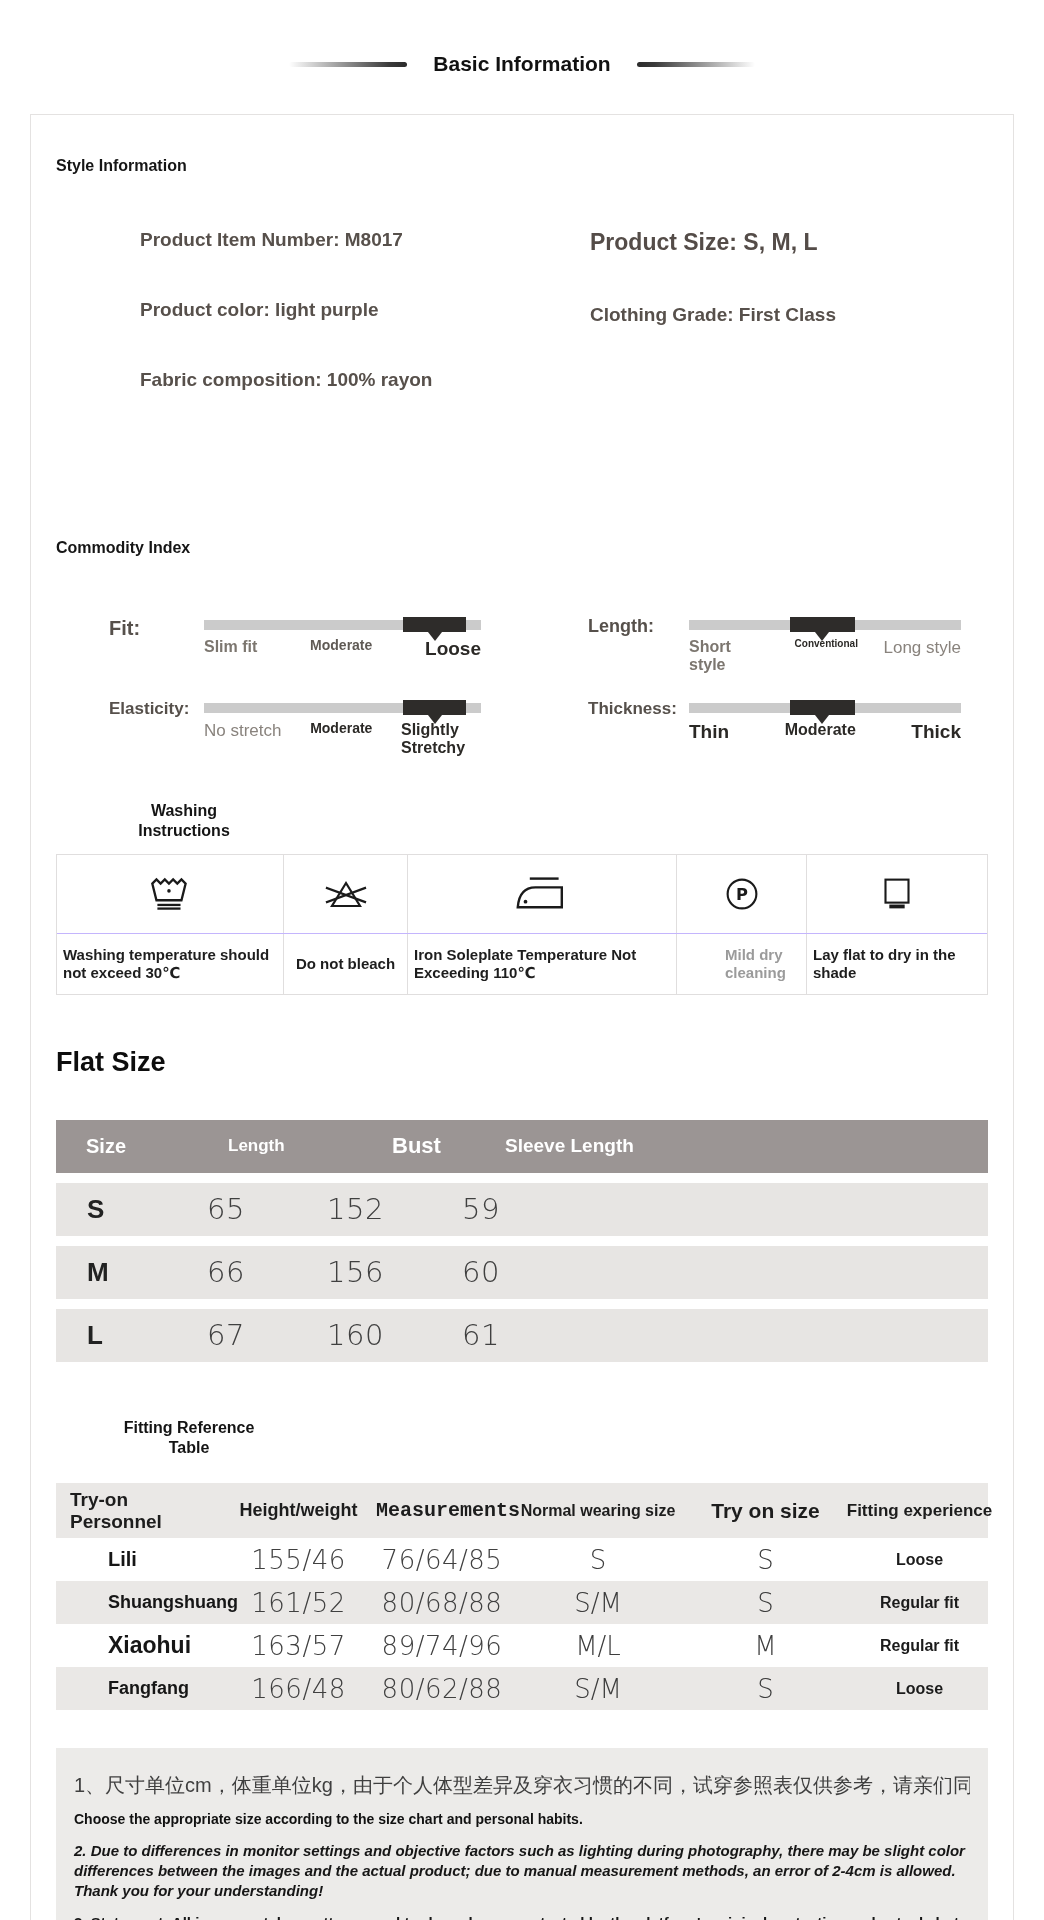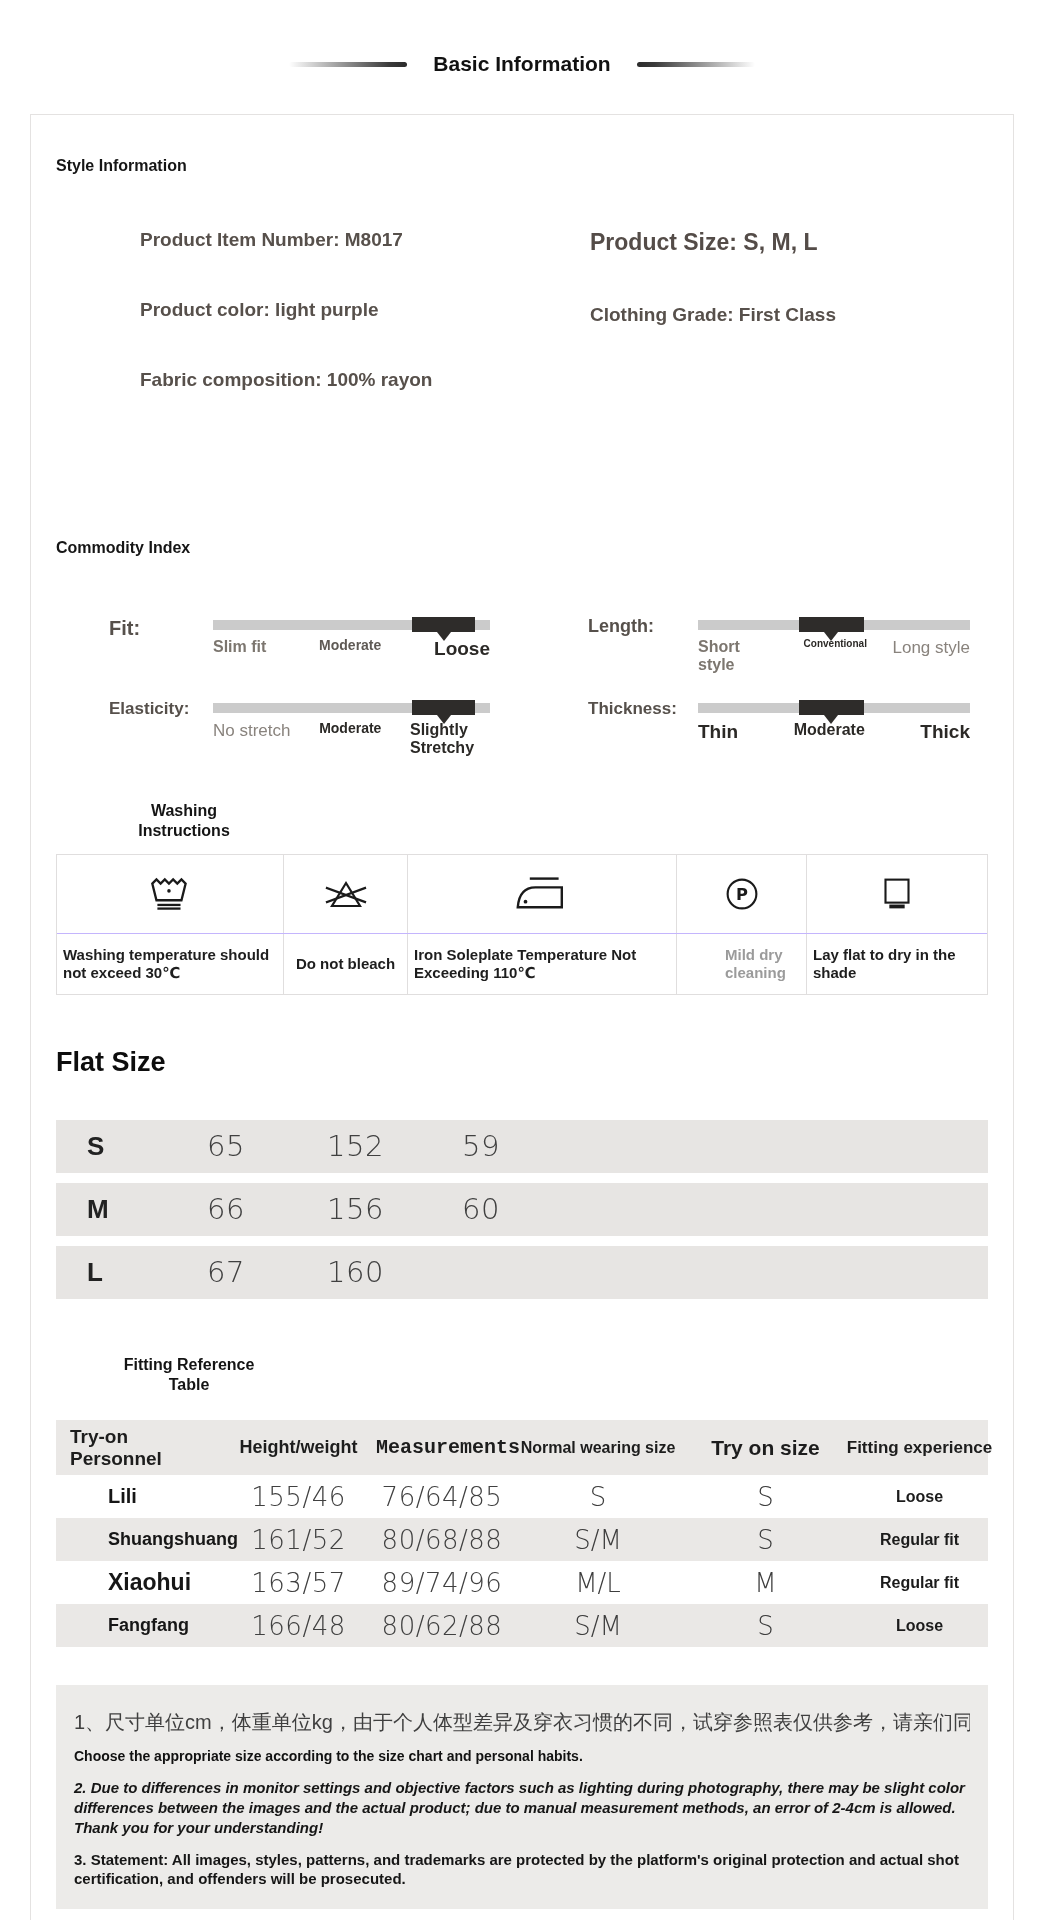--- a/index.html
+++ b/index.html
@@ -24,21 +24,21 @@
   .pitem.big{font-size:23px;color:#544c48;}
 
   
   .ci-title{margin-top:100px;}
   .ci-grid{display:grid;grid-template-columns:479px auto;row-gap:26px;padding-left:53px;margin-top:60px;}
   .ci-cell{display:flex;align-items:flex-start;}
   .ci-label{font-weight:700;color:#56504b;line-height:1.1;flex:none;}
   .ci-cell.l .ci-label{width:95px;}
   .ci-cell.r .ci-label{width:101px;}
   .lbl-20{font-size:20px;} .lbl-18{font-size:18px;} .lbl-17{font-size:17px;}
-  .ci-body{flex:none;margin-left:9px;}
+  .ci-body{flex:none;}
   .track{position:relative;height:10px;background:#cbcbcb;margin-top:3px;}
   .tw-l{width:277px;} .tw-r{width:272px;}
   .seg{position:absolute;top:-3px;height:15px;background:#2e2c2a;}
   .seg::after{content:"";position:absolute;top:100%;left:50%;transform:translateX(-50%);
     border:7px solid transparent;border-top:9px solid #2e2c2a;border-bottom:0;}
   .seg-right{left:72%;width:22.5%;}
   .seg-mid{left:37%;width:24%;}
   .opts{display:flex;justify-content:space-between;align-items:flex-start;margin-top:8px;}
   .opt{font-weight:700;color:#7c766f;font-size:16px;line-height:1.12;}
   .o-sm{font-size:14px;color:#5f5a55;}
@@ -239,36 +239,43 @@
         <div class="wcell center">Do not bleach</div>
         <div class="wcell">Iron Soleplate Temperature Not Exceeding 110℃</div>
         <div class="wcell gray">Mild dry cleaning</div>
         <div class="wcell">Lay flat to dry in the shade</div>
       </div>
     </div>
 
     <h2 class="flat-title">Flat Size</h2>
 
     <div class="fs-table">
+      <div class="fs-head">
+        <span>Size</span>
+        <span>Length</span>
+        <span>Bust</span>
+        <span>Sleeve Length</span>
+      </div>
       <div class="fs-row">
         <span>S</span>
         <span class="num">65</span>
         <span class="num">152</span>
         <span class="num">59</span>
       </div>
       <div class="fs-row">
         <span>M</span>
         <span class="num">66</span>
         <span class="num">156</span>
         <span class="num">60</span>
       </div>
       <div class="fs-row">
         <span>L</span>
         <span class="num">67</span>
         <span class="num">160</span>
+        <span class="num">61</span>
       </div>
     </div>
 
     <div class="fit-title">Fitting Reference Table</div>
 
     <div class="ft-table">
       <div class="ft-head">
         <span>Try-on Personnel</span>
         <span>Height/weight</span>
         <span>Measurements</span>

